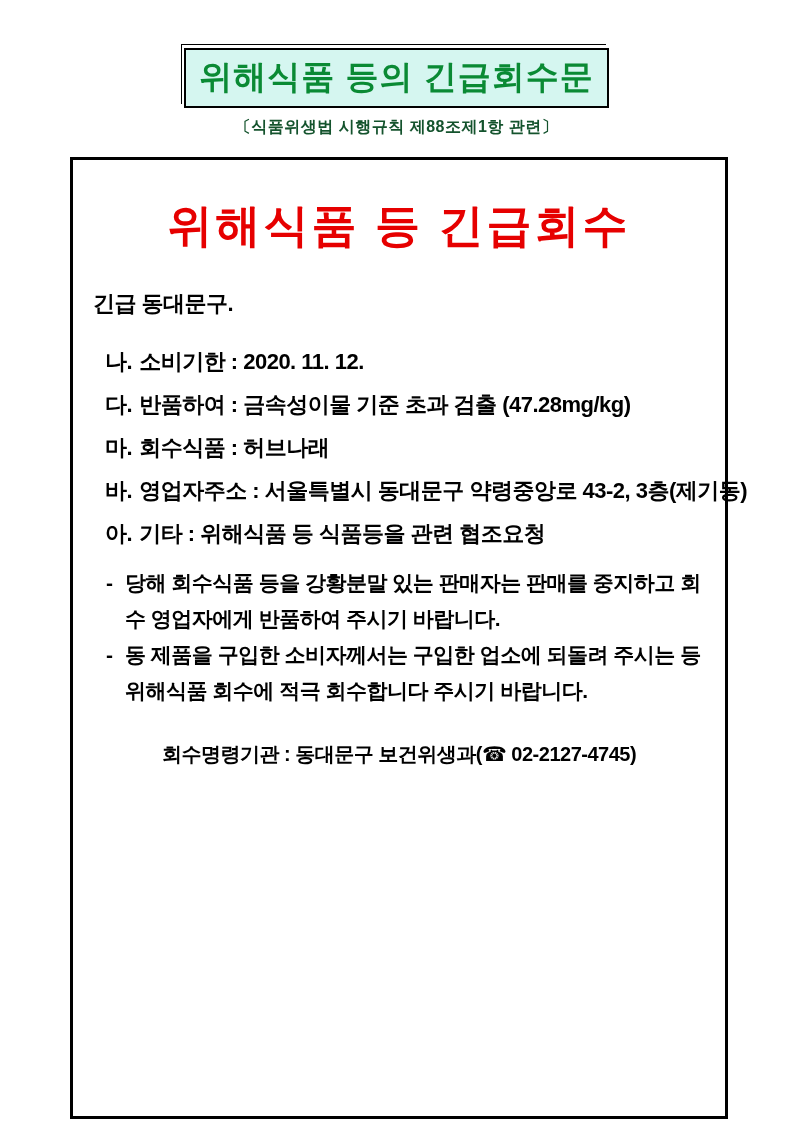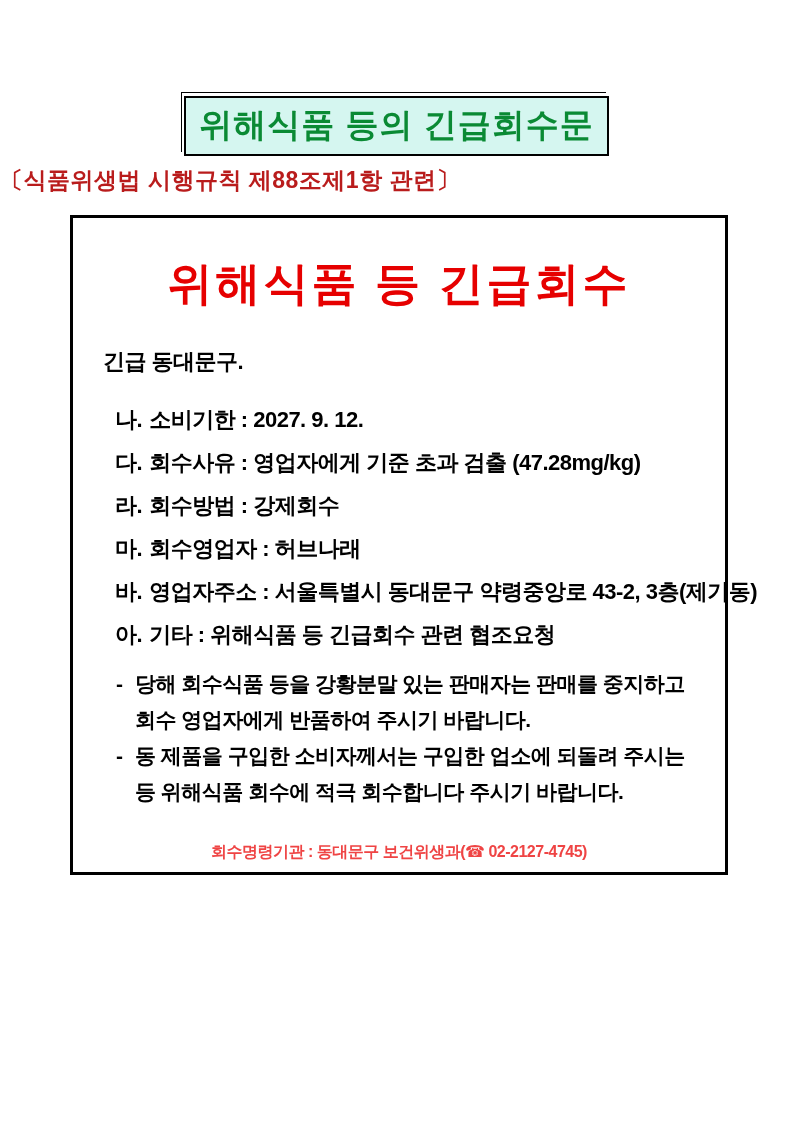--- a/index.html
+++ b/index.html
@@ -8,46 +8,46 @@
     width: 793px;
     height: 1121px;
     position: relative;
     font-family: "Liberation Sans", "DejaVu Sans", sans-serif;
     font-weight: bold;
     color: #000000;
     overflow: hidden;
   }
   .header-box {
     width: 425px;
-    margin: 96px auto 0 auto;
+    margin: 48px auto 0 auto;
     background: #d5f6f0;
     border: 2px solid #000000;
     box-shadow: -2px -3px 0 0 #ffffff, -3px -4px 0 0 #000000;
     text-align: center;
     padding: 5px 0 6px 0;
   }
   .header-title {
     font-size: 33px;
     letter-spacing: 1px;
     color: #0a8a34;
   }
   .header-subtitle {
     margin-top: 9px;
-    text-align: left;
-    font-size: 23px;
+    text-align: center;
+    font-size: 16px;
     letter-spacing: 0.5px;
-    color: #b91c1c;
+    color: #14532d;
   }
   .main-box {
     width: 658px;
     margin-left: 70px;
     margin-top: 19px;
-    height: 660px;
+    height: 962px;
     border: 3px solid #000000;
-    padding: 0 22px;
+    padding: 0 12px;
   }
   .notice-title {
     margin-top: 36px;
     text-align: center;
     font-size: 45px;
     letter-spacing: 3px;
     color: #e60000;
   }
   .intro {
     margin-top: 28px;
@@ -80,23 +80,23 @@
   .note-dash {
     width: 22px;
     flex: 0 0 22px;
     text-align: left;
     padding-left: 3px;
   }
   .note-text { flex: 1 1 auto; }
   .box-footer {
     margin-top: 32px;
     text-align: center;
-    font-size: 16px;
+    font-size: 20px;
     letter-spacing: -0.5px;
-    color: #ef4444;
+    color: #000000;
   }
 </style>
 </head>
 <body>
 
 <div class="page">
 
   <div class="header-box">
     <span class="header-title">위해식품 등의 긴급회수문</span>
   </div>
@@ -106,36 +106,33 @@
   <div class="main-box">
 
     <div class="notice-title">위해식품 등 긴급회수</div>
 
     <div class="intro">
       <div class="intro-line intro-line2">긴급 동대문구.</div>
     </div>
 
     <div class="items">
       <div class="item">
-        <span class="item-label">나.</span><span>소비기한 : 2027. 9. 12.</span>
+        <span class="item-label">나.</span><span>소비기한 : 2020. 11. 12.</span>
       </div>
       <div class="item">
-        <span class="item-label">다.</span><span>회수사유 : 영업자에게 기준 초과 검출 (47.28mg/kg)</span>
+        <span class="item-label">다.</span><span>반품하여 : 금속성이물 기준 초과 검출 (47.28mg/kg)</span>
       </div>
       <div class="item">
-        <span class="item-label">라.</span><span>회수방법 : 강제회수</span>
-      </div>
-      <div class="item">
-        <span class="item-label">마.</span><span>회수영업자 : 허브나래</span>
+        <span class="item-label">마.</span><span>회수식품 : 허브나래</span>
       </div>
       <div class="item">
         <span class="item-label">바.</span><span>영업자주소 : 서울특별시 동대문구 약령중앙로 43-2, 3층(제기동)</span>
       </div>
       <div class="item">
-        <span class="item-label">아.</span><span>기타 : 위해식품 등 긴급회수 관련 협조요청</span>
+        <span class="item-label">아.</span><span>기타 : 위해식품 등 식품등을 관련 협조요청</span>
       </div>
     </div>
 
     <div class="notes">
       <div class="note">
         <span class="note-dash">-</span>
         <span class="note-text">당해 회수식품 등을 강황분말 있는 판매자는 판매를 중지하고 회수 영업자에게 반품하여 주시기 바랍니다.</span>
       </div>
       <div class="note">
         <span class="note-dash">-</span>

